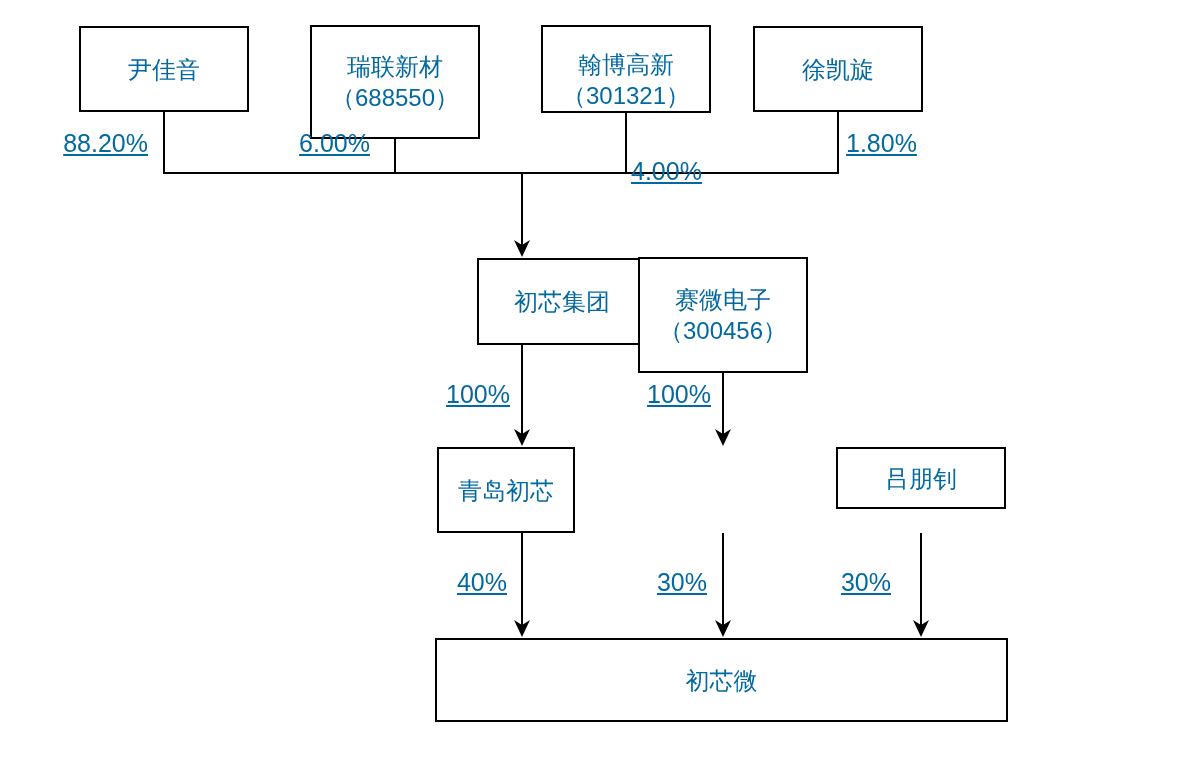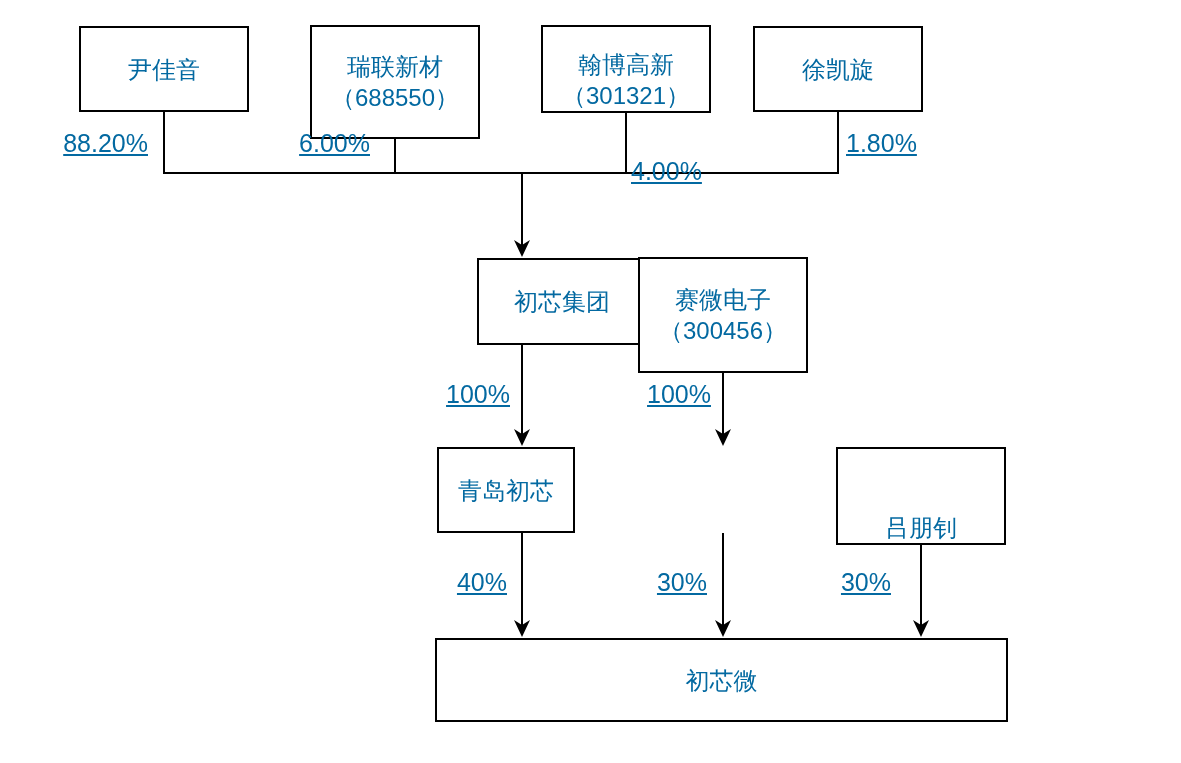--- a/index.html
+++ b/index.html
@@ -52,21 +52,21 @@
   #n-hanbo       { left: 541px; top: 25px; width: 170px; height: 88px; justify-content: flex-end; }
   #n-xukaixuan   { left: 753px; top: 26px; width: 170px; height: 86px; }
 
   
   #n-chuxingroup { left: 437px; top: 258px; width: 170px; height: 87px; margin-left: 40px; }
   #n-saiwei      { left: 638px; top: 257px; width: 170px; height: 116px; }
 
   
   #n-qingdao     { left: 437px; top: 447px; width: 138px; height: 86px; }
   #n-beijing     { left: 638px; top: 447px; width: 170px; height: 86px; }
-  #n-lvpengzhao  { left: 836px; top: 447px; width: 170px; height: 98px; justify-content: flex-end; }
+  #n-lvpengzhao  { left: 836px; top: 447px; width: 170px; height: 62px; }
 
   
   #n-chuxinwei   { left: 435px; top: 638px; width: 573px; height: 84px; }
 
   
   #l-pct-yinjiayin  { left: 148px; top: 129px; }
   #l-pct-ruilian    { left: 370px; top: 129px; }
   #l-pct-hanbo      { left: 631px; top: 129px; margin-top: 28px; }
   #l-pct-xukaixuan  { left: 846px; top: 129px; }
   #l-pct-group      { left: 510px; top: 380px; }

